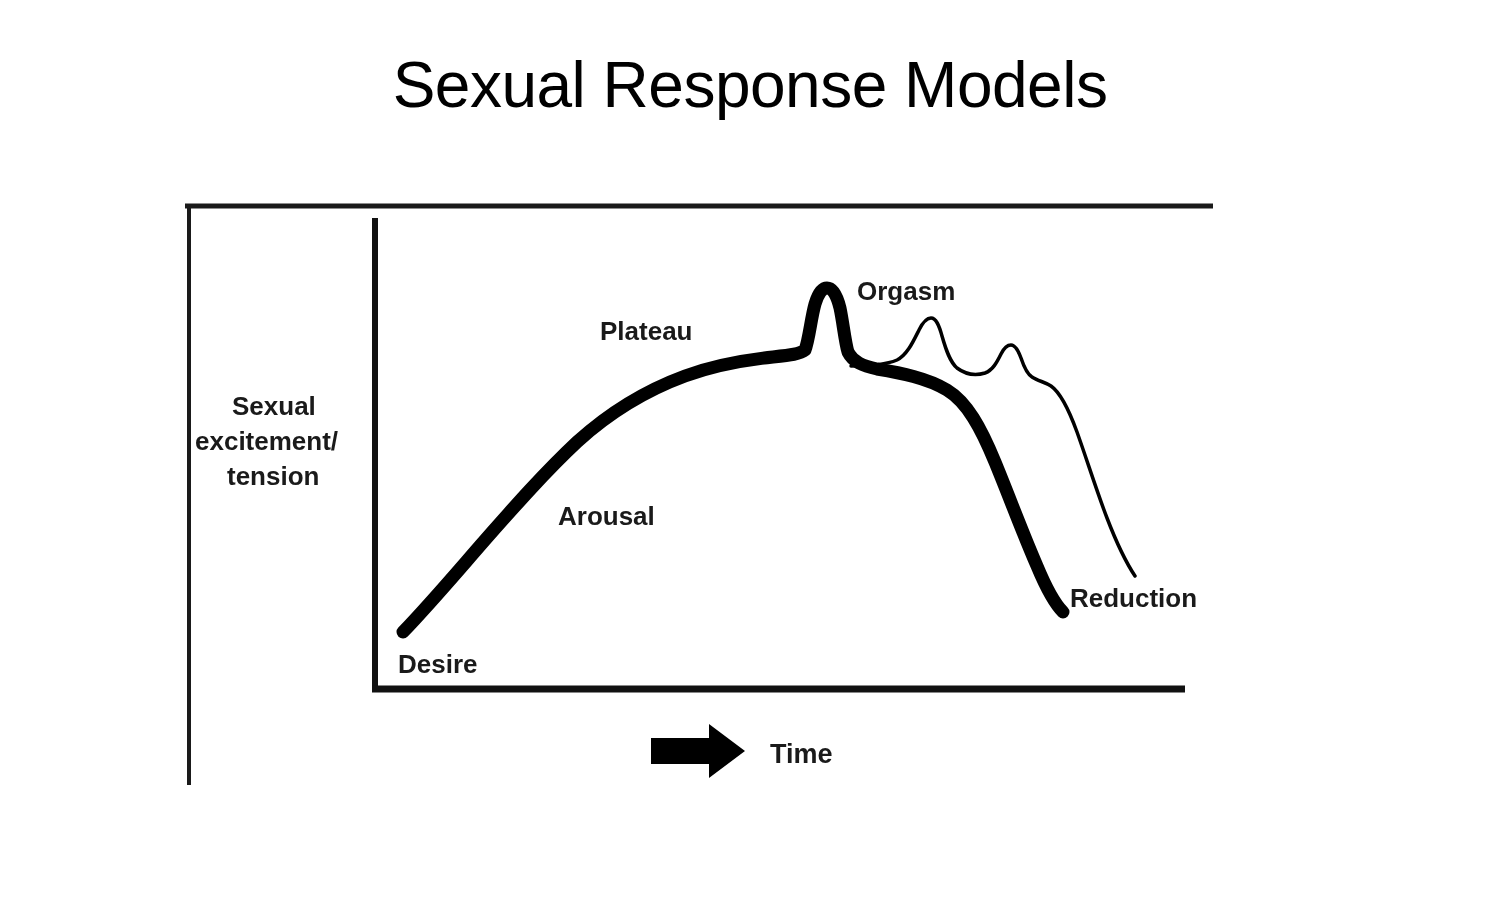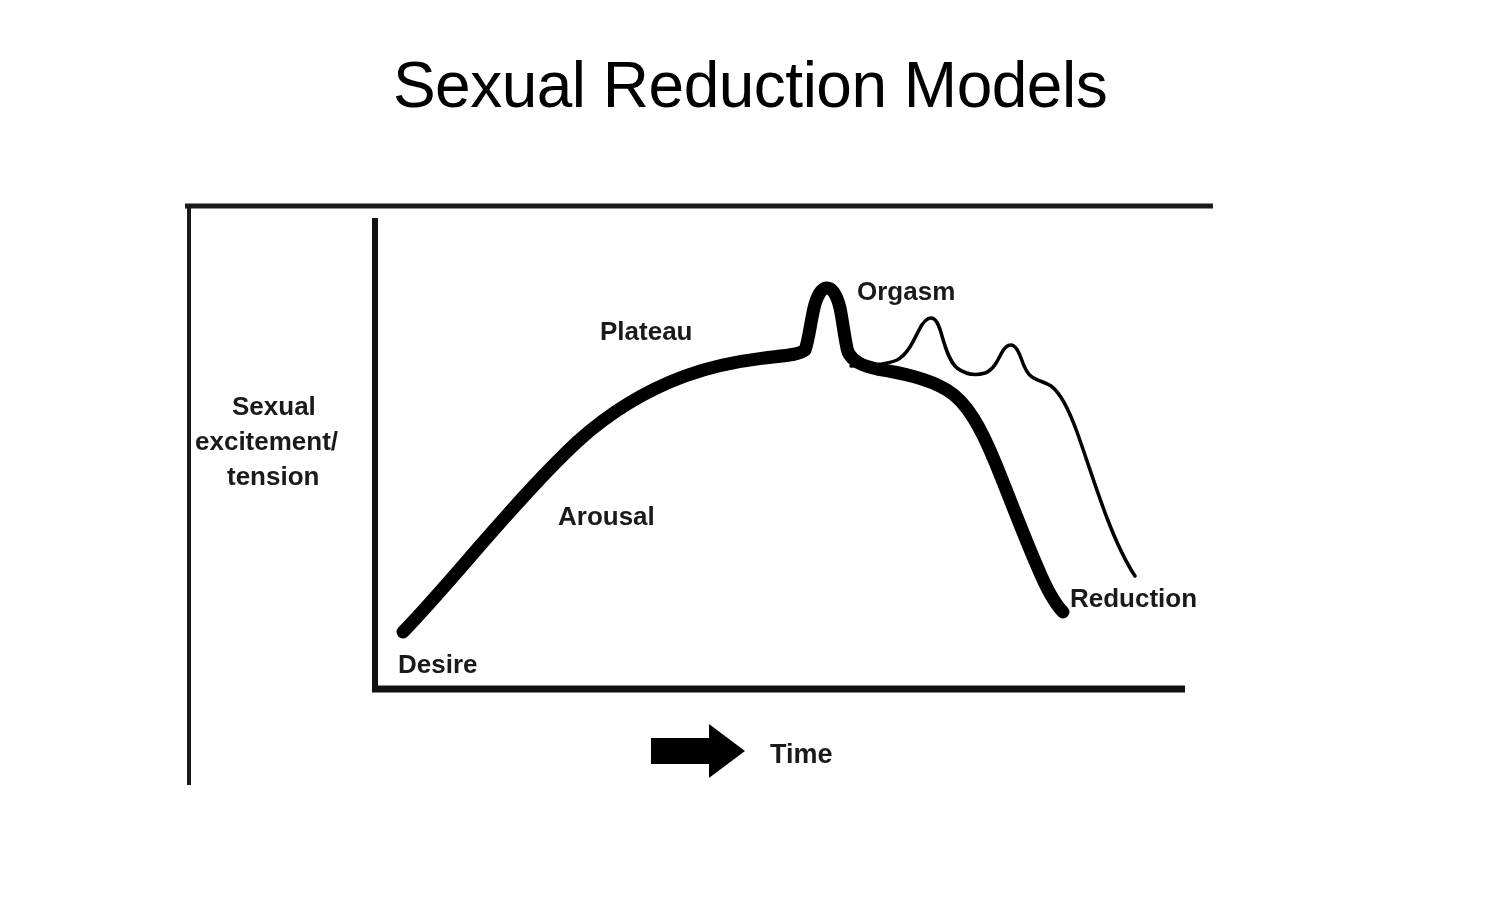--- a/index.html
+++ b/index.html
@@ -54,21 +54,21 @@
     font-family: "Liberation Sans", sans-serif;
     font-weight: bold;
     fill: #1a1a1a;
   }
 </style>
 </head>
 <body>
 
 <div id="slide">
 
-  <div id="slide-title">Sexual Reduction Models</div>
+  <div id="slide-title">Sexual Response Models</div>
 
   <div id="figure">
     <svg width="1060" height="600" viewBox="0 0 1060 600" xmlns="http://www.w3.org/2000/svg">
 
       <line x1="0" y1="6" x2="1028" y2="6" stroke="#1a1a1a" stroke-width="5"></line>
       <line x1="4" y1="6" x2="4" y2="585" stroke="#1a1a1a" stroke-width="4"></line>
 
       <line x1="190" y1="18" x2="190" y2="490" stroke="#111111" stroke-width="6"></line>
 
       <line x1="187" y1="489" x2="1000" y2="489" stroke="#111111" stroke-width="7"></line>

